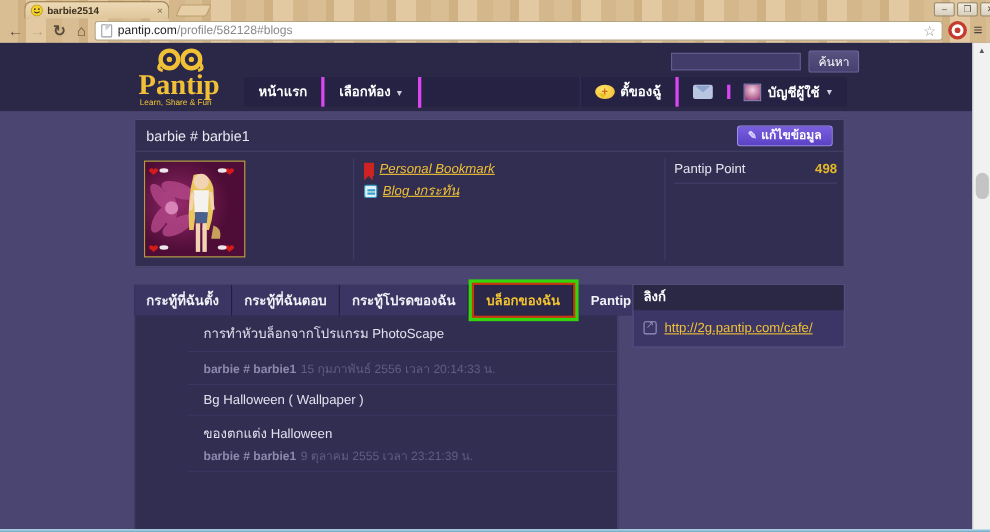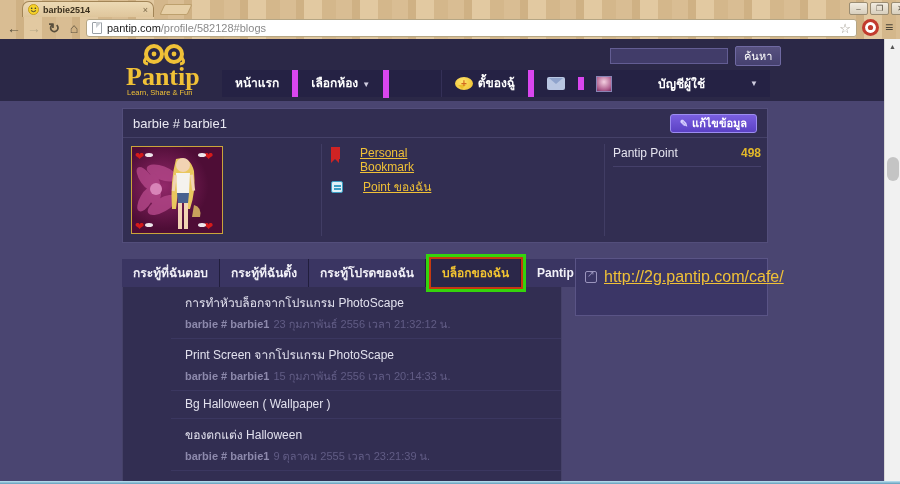--- a/index.html
+++ b/index.html
@@ -40,43 +40,43 @@
   .menuicon { position:absolute; left:885px; top:4px; width:13px; font-size:14px; font-weight:bold; color:#4a4438; line-height:13px; }
 
   
   .page { position:absolute; top:39px; left:0; width:884px; height:445px; background:#4a4571; overflow:hidden; }
 
   .siteheader { position:absolute; top:0; left:0; width:884px; height:62px; background:#2b2847; }
   .logo { position:absolute; left:112px; top:2px; }
   .search-input { position:absolute; left:610px; top:9px; width:118px; height:16px; background:#413c69; border:1px solid #635d93; }
   .search-btn { position:absolute; left:735px; top:7px; height:20px; padding:0 8px; background:linear-gradient(#57517f,#464170); border:1px solid #6f69a2; border-radius:2px; color:#fff; font-size:11px; }
   .navstrip { position:absolute; left:222px; top:31px; width:548px; height:27px; background:#252244; display:flex; align-items:center; }
-  .navitem { padding:0 13px; color:#fff; font-size:12px; font-weight:bold; line-height:27px; border-right:6px solid #d946ef; white-space:nowrap; }
+  .navitem { padding:0 13px; color:#fff; font-size:12px; font-weight:bold; line-height:27px; border-right:3px solid #d946ef; white-space:nowrap; }
   .navitem .caret { font-size:8px; margin-left:4px; color:#cfcde0; }
   .strip-right { margin-left:auto; display:flex; align-items:center; height:27px; }
   .bubbleicon { width:18px; height:13px; background:radial-gradient(circle at 40% 35%,#ffe36b,#edbe2a); border-radius:50%; position:relative; margin-right:5px; flex:none; }
   .bubbleicon:before { content:""; position:absolute; left:3px; bottom:-3px; border:4px solid; border-color:#edbe2a transparent transparent transparent; }
   .bubbleicon span { position:absolute; left:0; right:0; top:0px; text-align:center; font-size:10px; font-weight:bold; color:#d2691e; line-height:13px; }
   .mailicon { width:18px; height:13px; background:#b9c6e2; border-radius:2px; position:relative; flex:none; }
   .mailicon:before { content:""; position:absolute; left:2px; top:1px; border:5px solid; border-width:6px 7px 0 7px; border-color:#8fa3cc transparent transparent transparent; }
   .mini-avatar { width:16px; height:16px; border:1px solid #8a84b5; background:radial-gradient(circle at 50% 35%,#f3cfe0,#b06090 70%,#7a3060); margin-right:6px; flex:none; }
-  .acct { display:flex; align-items:center; padding:0 12px; color:#fff; font-size:12px; font-weight:bold;gap:40px; }
+  .acct { display:flex; align-items:center; padding:0 12px; color:#fff; font-size:12px; font-weight:bold; }
 
   .content { position:absolute; left:122px; top:0; width:646px; }
 
   .card { position:absolute; top:69px; left:0; width:646px; height:135px; background:#322e52; border:1px solid #534e7b; }
   .card-title { height:29px; line-height:29px; padding:0 10px; color:#e9e8f2; font-size:13px; border-bottom:1px solid #454168; display:flex; align-items:center; }
   .card-title .name { flex:1; }
   .editbtn { height:19px; padding:0 9px; background:linear-gradient(#7a5fe0,#5b41c4); border:1px solid #9c8df0; border-radius:3px; color:#fff; font-size:11px; font-weight:bold; line-height:17px; }
   .editbtn .pencil { font-size:10px; margin-right:4px; color:#d9d2ff; }
   .card-body { position:relative; height:104px; }
   .vdiv { position:absolute; top:6px; bottom:6px; width:1px; background:#413d64; }
   .avatar { position:absolute; left:8px; top:8px; width:92px; height:88px; border:1px solid #caa53a; }
   .plinks { position:absolute; left:208px; top:8px; width:120px; }
-  .plink { display:flex; align-items:flex-start; gap:20px; margin-bottom:6px; }
+  .plink { display:flex; align-items:flex-end; gap:5px; margin-bottom:6px;font-style:italic; }
   .plink a { color:#f0c137; font-size:12px; text-decoration:underline; line-height:14px; }
   .bkicon { width:9px; height:12px; background:#cf2323; position:relative; flex:none; margin-top:1px; }
   .bkicon:before { content:""; position:absolute; bottom:-4px; left:0; border:4.5px solid; border-width:4px 4.5px; border-color:#cf2323 #cf2323 transparent #cf2323; border-bottom:4px solid transparent; }
   .blicon { width:12px; height:12px; background:#dff0f8; border:1px solid #3a9ec4; border-radius:2px; flex:none; margin-top:1px; position:relative; }
   .blicon:before { content:""; position:absolute; left:2px; top:3px; width:7px; height:1.5px; background:#3a9ec4; box-shadow:0 3px 0 #3a9ec4; }
   .pointrow { position:absolute; left:490px; top:8px; width:148px; display:flex; justify-content:space-between; border-bottom:1px solid #45406a; padding-bottom:6px; }
   .pointrow .plabel { color:#e6e5f0; font-size:12px; }
   .pointrow .pval { color:#e3b829; font-size:12px; font-weight:bold; }
 
   .tabsrow { position:absolute; top:220px; left:0; width:440px; height:28px; background:#282448; display:flex; }
@@ -87,21 +87,21 @@
   .brow { padding:6px 0 5px 14px; border-bottom:1px solid #3b3760;margin-left:48px; }
   .brow .btitle { display:block; font-size:12px; color:#e2e1ee; margin-bottom:2px; }
   .brow .bsub { font-size:11px; color:#615c85; }
   .brow .bauthor { font-weight:bold; color:#8d89ac; margin-right:4px; }
 
   .sidebox { position:absolute; top:219px; left:453px; width:193px; height:58px; border:1px solid #5a5486; background:#3b3666; }
   .sidehead { height:23px; line-height:23px; background:#2b2845; color:#fff; font-size:12px; font-weight:bold; padding:0 9px; }
   .sidebody { display:flex; align-items:center; gap:7px; padding:9px 9px; }
   .extlink-icon { width:12px; height:12px; border:1px solid #9a94bd; border-radius:2px; position:relative; flex:none; }
   .extlink-icon span { position:absolute; left:1px; top:-3px; font-size:9px; color:#9a94bd; }
-  .sidebody a { color:#f0c137; font-size:16px; text-decoration:underline; }
+  .sidebody a { color:#f0c137; font-size:12px; text-decoration:underline; }
 
   
   .scrollbar { position:absolute; top:39px; right:0; width:16px; height:445px; background:#f1f1f1; border-left:1px solid #d8d8d8; }
   .sb-up { height:15px; text-align:center; font-size:7px; color:#555; line-height:15px; }
   .sb-thumb { position:absolute; top:118px; left:2px; width:12px; height:24px; background:#c4c4c4; border-radius:6px; }
 
   .bottombar { position:absolute; bottom:0; left:0; width:900px; height:3px; background:linear-gradient(#bfe3f2,#5f9cba); z-index:9; }
 </style>
 </head>
 <body>
@@ -240,58 +240,57 @@
           </div>
           <div class="vdiv" style="left:198px"></div>
           <div class="vdiv" style="left:481px"></div>
           <div class="plinks">
             <div class="plink">
               <span class="bkicon"></span>
               <a href="#">Personal Bookmark</a>
             </div>
             <div class="plink">
               <span class="blicon"></span>
-              <a href="#">Point ของฉัน</a>
+              <a href="#">Blog งกระทัน</a>
             </div>
           </div>
           <div class="pointrow">
             <span class="plabel">Pantip Point</span>
             <span class="pval">498</span>
           </div>
         </div>
       </div>
 
       <div class="tabsrow">
+        <div class="ptab">กระทู้ที่ฉันตั้ง</div>
         <div class="ptab">กระทู้ที่ฉันตอบ</div>
-        <div class="ptab">กระทู้ที่ฉันตั้ง</div>
         <div class="ptab">กระทู้โปรดของฉัน</div>
         <div class="ptab active">บล็อกของฉัน</div>
         <div class="ptab">Pantip Point</div>
       </div>
 
       <div class="bloglist">
         <div class="brow">
           <span class="btitle">การทำหัวบล็อกจากโปรแกรม PhotoScape</span>
-          <span class="bsub"><span class="bauthor">barbie # barbie1</span><span>23 กุมภาพันธ์ 2556 เวลา 21:32:12 น.</span></span>
         </div>
         <div class="brow">
-          <span class="btitle">Print Screen จากโปรแกรม PhotoScape</span>
           <span class="bsub"><span class="bauthor">barbie # barbie1</span><span>15 กุมภาพันธ์ 2556 เวลา 20:14:33 น.</span></span>
         </div>
         <div class="brow">
           <span class="btitle">Bg Halloween ( Wallpaper )</span>
         </div>
         <div class="brow">
           <span class="btitle">ของตกแต่ง Halloween</span>
           <span class="bsub"><span class="bauthor">barbie # barbie1</span><span>9 ตุลาคม 2555 เวลา 23:21:39 น.</span></span>
         </div>
 
       </div>
 
       <div class="sidebox">
+        <div class="sidehead">ลิงก์</div>
         <div class="sidebody">
           <span class="extlink-icon">
               <span>↗</span>
             </span>
           <a href="#">http://2g.pantip.com/cafe/</a>
         </div>
       </div>
 
     </div>
   </div>

